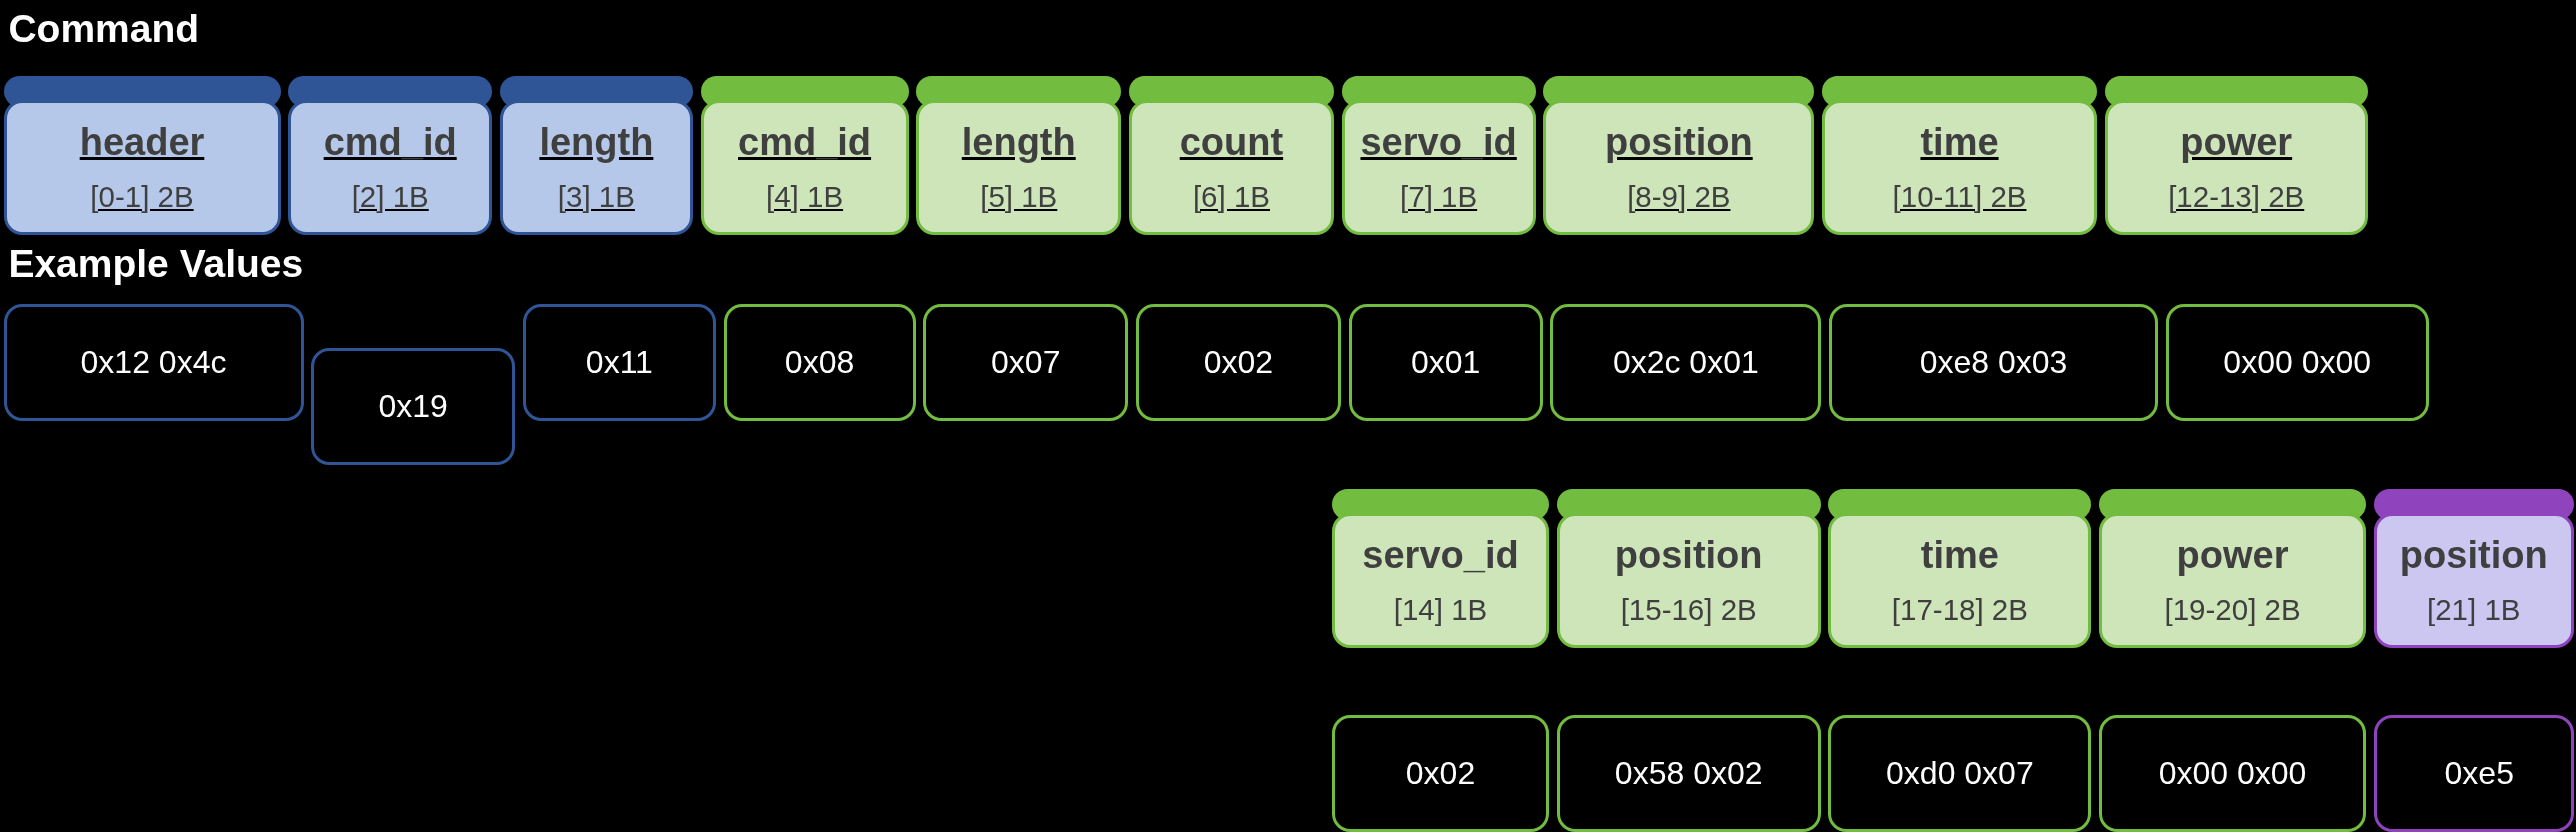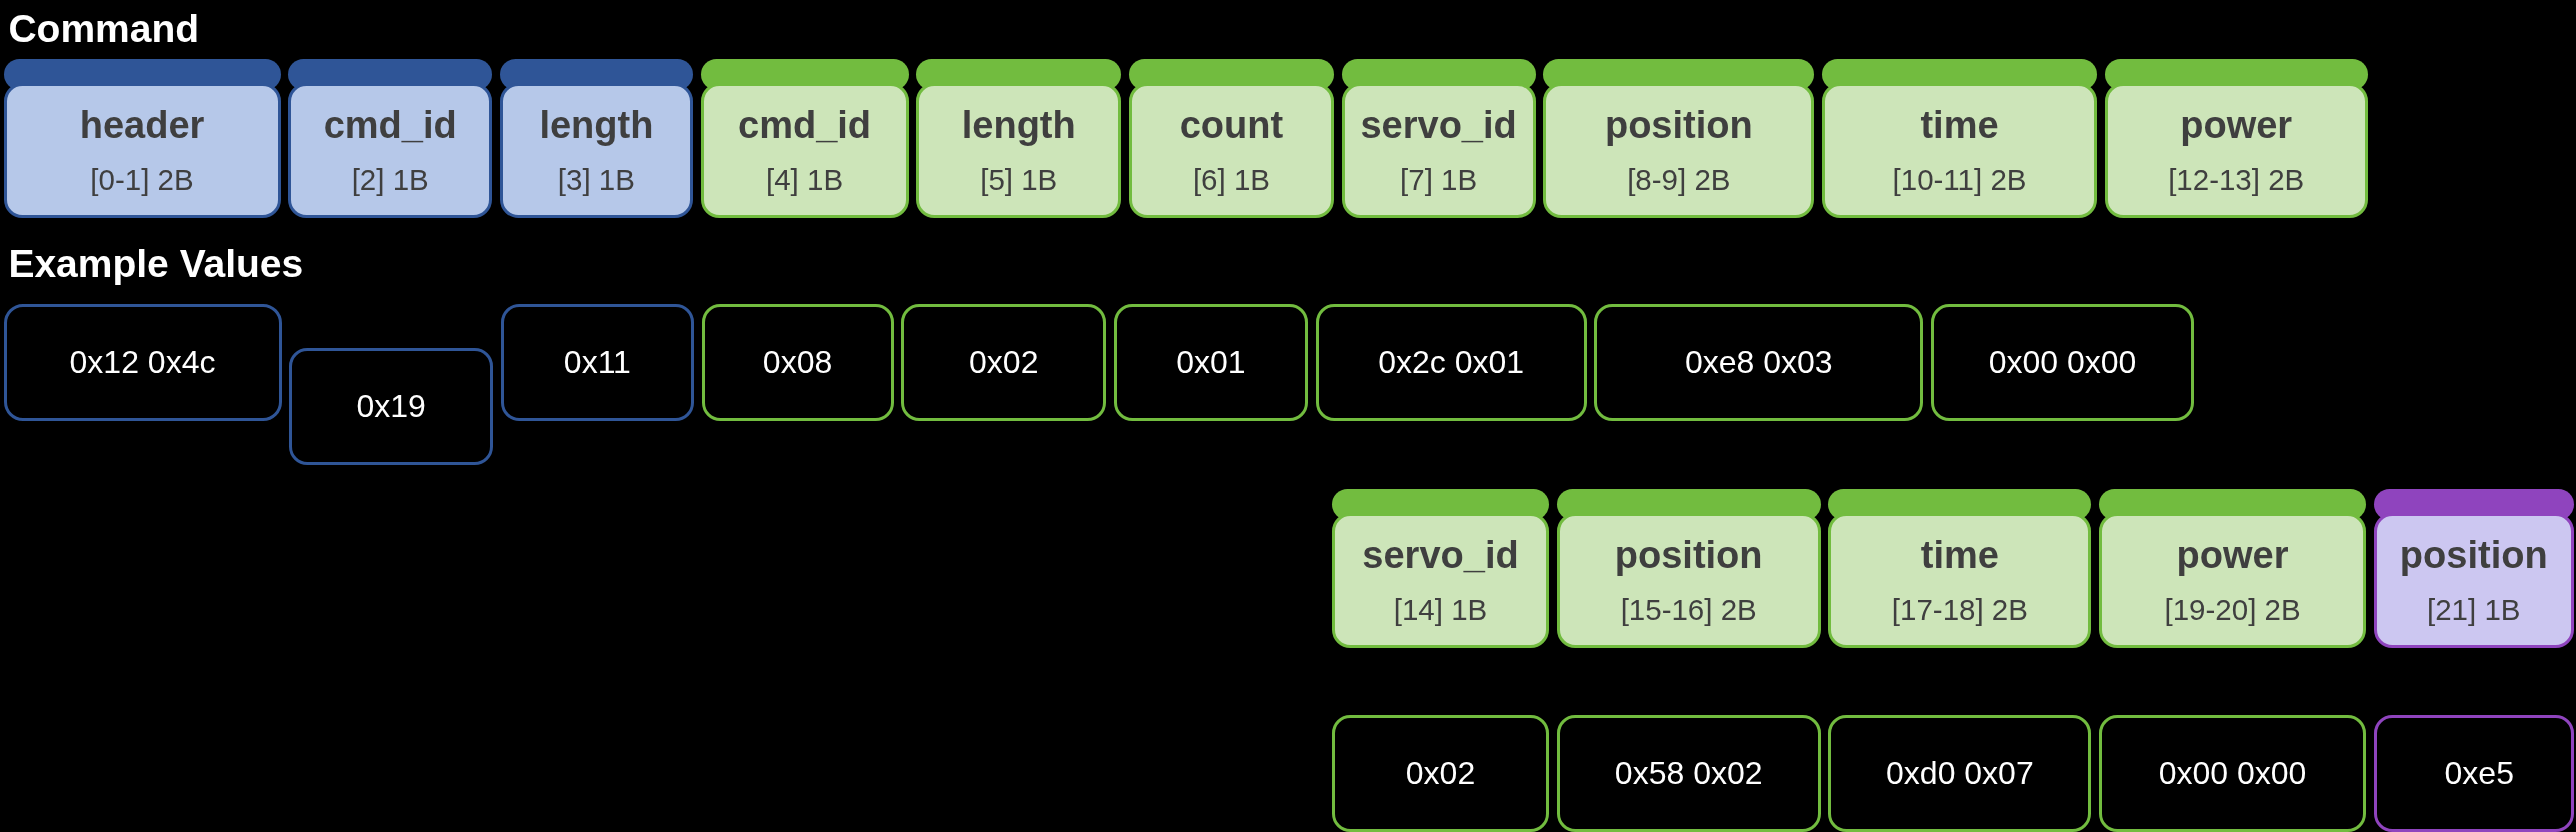--- a/index.html
+++ b/index.html
@@ -86,21 +86,21 @@
   .c-purple{--bar:#8F44BE;--fill:#CCC7F1;--border:#8F44BE;}
 </style>
 </head>
 <body>
 
 <div id="canvas">
   <div class="section-label" style="top:6px;left:8.4px;">Command</div>
 
   <div class="section-label" style="top:241px;left:8.4px;">Example Values</div>
 
-<div class="field-row" style="left: 3.5px; top: 59px;">
+<div class="field-row" style="left: 3.5px; top: 76px; text-decoration: underline;">
       <div class="fbox c-blue" style="width: 277px;">
         <div class="fbar"></div>
         <div class="fbody">
           <div class="fname">header</div>
           <div class="fbytes">[0-1] 2B</div>
         </div>
       </div>
       <div class="fbox c-blue" style="width: 204px;">
         <div class="fbar"></div>
         <div class="fbody">
@@ -196,31 +196,34 @@
       </div>
       <div class="fbox c-purple" style="width: 200px;">
         <div class="fbar"></div>
         <div class="fbody">
           <div class="fname">position</div>
           <div class="fbytes">[21] 1B</div>
         </div>
       </div>
     </div>
     <div class="value-row" style="left: 3.5px; top: 304px;">
-      <div class="vbox c-blue" style="width: 278px; border-radius: 19px;">
+      <div class="vbox c-blue" style="width: 300px;">
         <span>0x12 0x4c</span>
       </div>
       <div class="vbox c-blue" style="width: 204px; margin-top: 44px;">
         <span>0x19</span>
       </div>
       <div class="vbox c-blue" style="width: 193px;">
         <span>0x11</span>
       </div>
       <div class="vbox c-green" style="width: 192px;">
         <span>0x08</span>
+      </div>
+      <div class="vbox c-green" style="width: 205px;">
+        <span>0x07</span>
       </div>
       <div class="vbox c-green" style="width: 205px;">
         <span>0x02</span>
       </div>
       <div class="vbox c-green" style="width: 194px;">
         <span>0x01</span>
       </div>
       <div class="vbox c-green" style="width: 271px;">
         <span>0x2c 0x01</span>
       </div>

